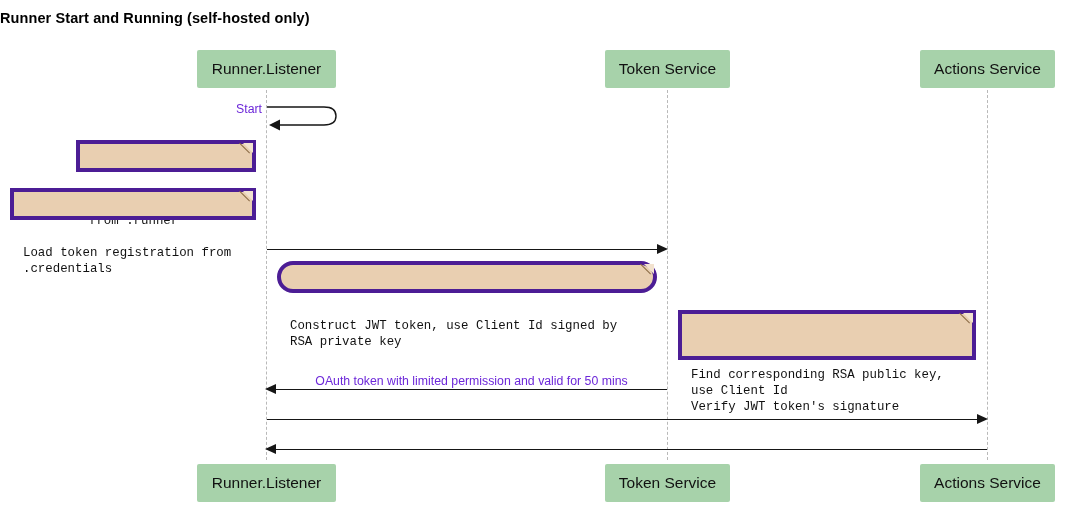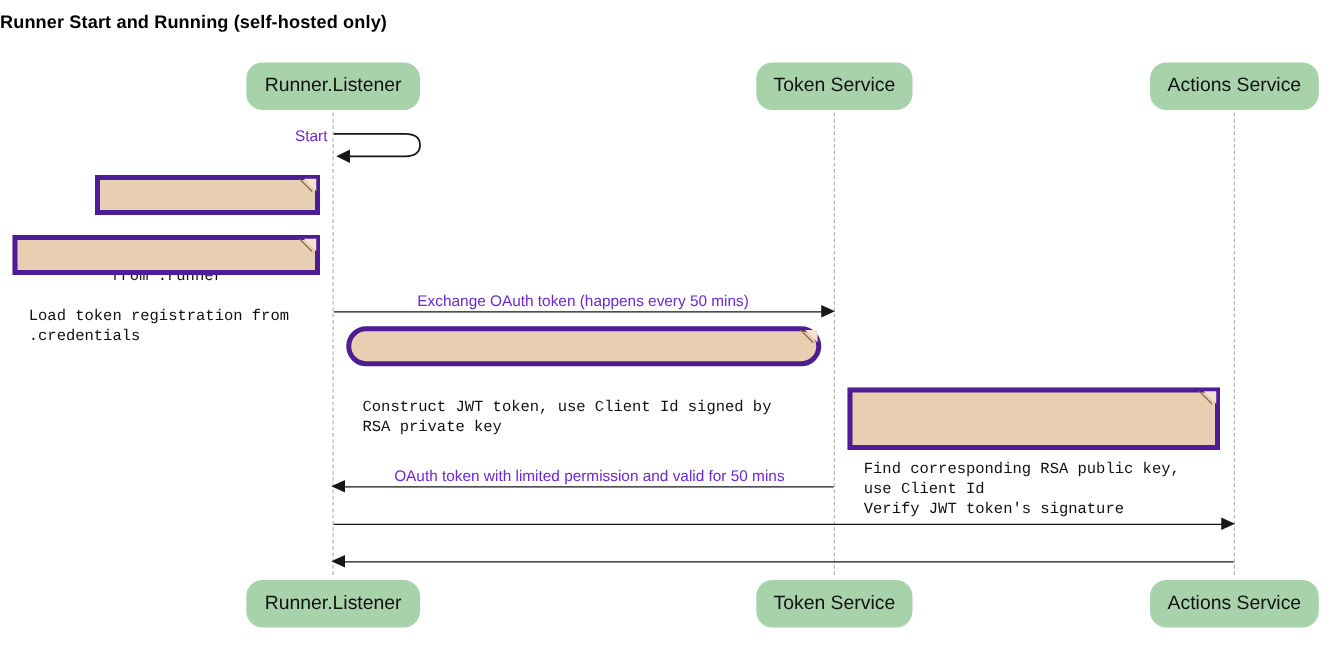--- a/index.html
+++ b/index.html
@@ -33,21 +33,21 @@
     position: absolute;
     width: 0;
     border-left: 1px dashed #b9b9b9;
     top: 90px;
     height: 370px;
   }
   .participant {
     position: absolute;
     box-sizing: border-box;
     background: #a7d2aa;
-    border-radius: 13px;
+    border-radius: 2px;
     display: flex;
     align-items: center;
     justify-content: center;
     font-size: 15.5px;
     color: #111111;
     white-space: nowrap;
   }
   .note {
     position: absolute;
     box-sizing: border-box;
@@ -164,21 +164,20 @@
     <span class="foldline"></span>
     <span>Load config info from .runner</span>
   </div>
 
   <div class="note" style="left:10px; top:188px; width:246px; height:32px;">
     <span class="fold"></span>
     <span class="foldline"></span>
     <span>Load token registration from .credentials</span>
   </div>
 
-  <div class="msg-label" style="left:266px; top:234px; width:401px;">Exchange OAuth token (happens every 50 mins)</div>
   <div class="msg-line" style="left:267px; top:249px; width:392px;"></div>
   <div class="arrowhead right" style="left:657px; top:244px;"></div>
 
   <div class="note" style="left:277px; top:261px; width:380px; height:32px;border-radius:16px;">
     <span class="fold"></span>
     <span class="foldline"></span>
     <span>Construct JWT token, use Client Id signed by RSA private key</span>
   </div>
 
   <div class="note" style="left:678px; top:310px; width:298px; height:50px;">

